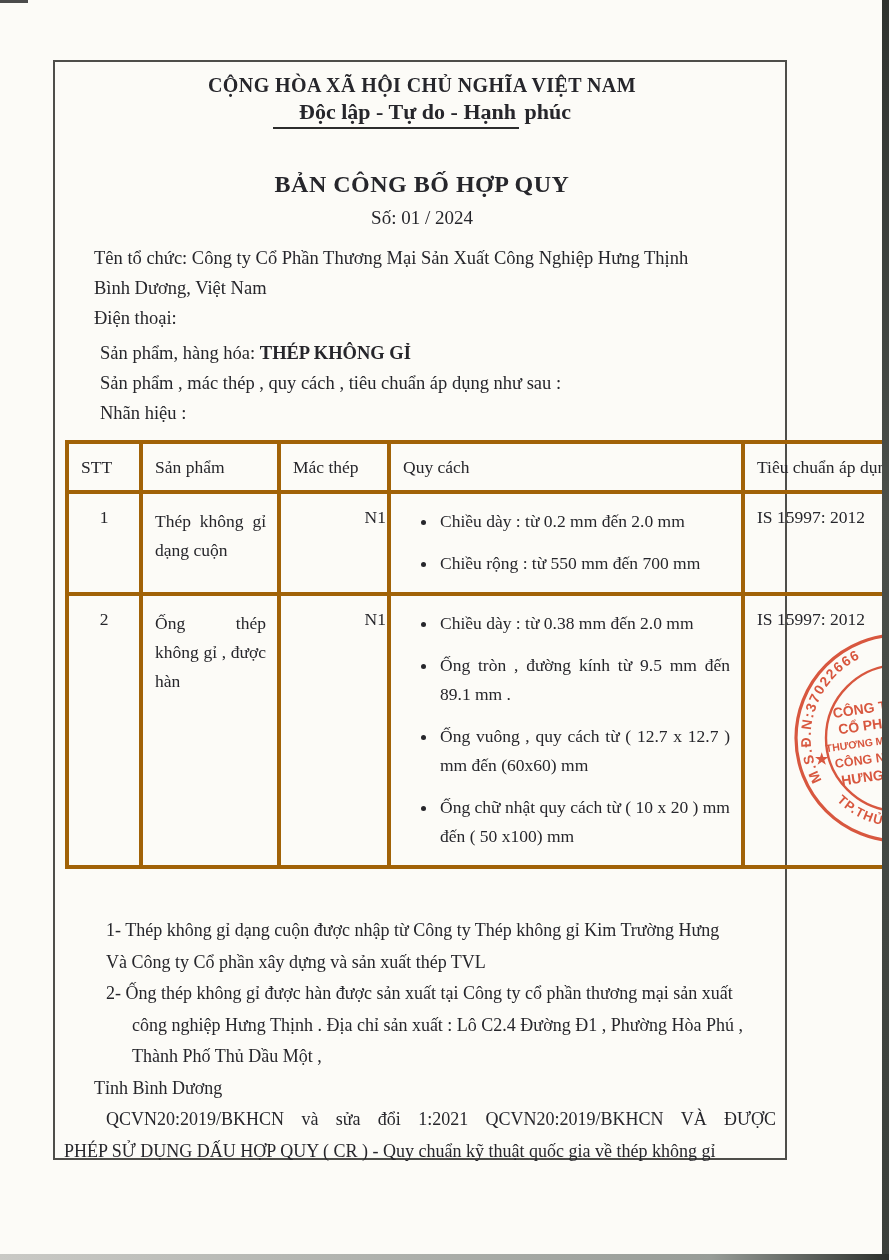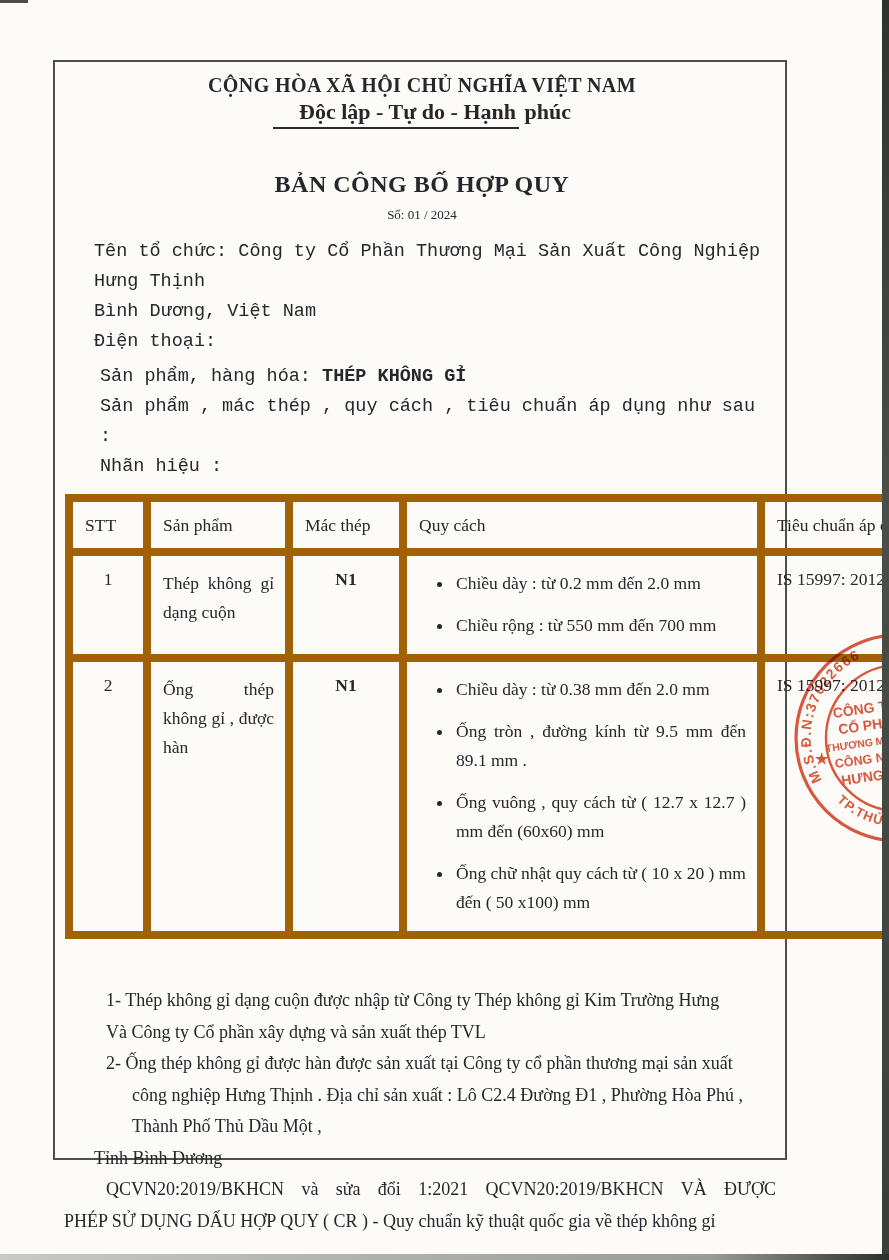--- a/index.html
+++ b/index.html
@@ -24,49 +24,49 @@
     border: 2px solid #4e4e4a;
     box-sizing: border-box;
     padding: 10px 5px 0 9px;
   }
 
   .center { text-align: center; }
   .nat-title { font-size: 20px; font-weight: bold; letter-spacing: .4px; margin-top: 2px; }
   .motto     { font-size: 22px; font-weight: bold; margin-top: 2px; }
   .motto .underlined { border-bottom: 2.5px solid #2c2c2c; padding: 0 3px 3px 26px; }
   .doc-title { font-size: 24px; font-weight: bold; letter-spacing: .5px; margin-top: 46px; }
-  .doc-no    { font-size: 13px; margin-top: 9px; text-align: center; }
+  .doc-no    { font-size: 19px; margin-top: 9px; text-align: center; }
 
-  .info { margin: 14px 4px 0 30px; font-size: 18.5px; line-height: 30px; font-family: Liberation Mono, monospace; }
+  .info { margin: 14px 4px 0 30px; font-size: 18.5px; line-height: 30px; }
   .info .jline { text-align: justify; text-align-last: justify; }
   .info .product-block { margin-left: 6px; margin-top: 5px; }
   .bold { font-weight: bold; }
 
   table.spec {
     border-collapse: collapse;
     margin-top: 12px;
     margin-left: 1px;
     width: 776px;
     font-size: 17.5px;
     table-layout: fixed;
   }
-  table.spec th, table.spec td { border: 8px solid #a16207; }
+  table.spec th, table.spec td { border: 4px solid #a16207; }
   table.spec th {
     font-weight: normal; text-align: left;
     height: 42px; padding: 2px 6px 2px 12px; vertical-align: middle;
   }
   th.c-stt { width: 52px; text-align: center; padding-left: 4px; }
   th.c-sp  { width: 116px; }
   th.c-mt  { width: 88px; }
   th.c-qc  { width: 332px; }
   th.c-tc  { width: 178px; }
   table.spec td { vertical-align: top; padding-top: 13px; }
   td.cell-stt { text-align: center; }
   td.cell-sp  { text-align: justify; padding: 13px 11px 0 12px; line-height: 29px; }
-  td.cell-mt  { text-align: center; font-weight: bold; }
+  td.cell-mt  { text-align: right; }
   td.cell-tc  { padding-left: 12px; padding-right: 8px; }
   tr.row-1 { height: 92px; }
   tr.row-2 { height: 236px; }
   ul.specs { margin: 0; padding: 0 10px 0 46px; }
   ul.specs li {
     margin-bottom: 13px; text-align: justify; line-height: 29px;
     padding-left: 2px;
   }
 
   .notes { margin: 46px 0 0 0; font-size: 18px; line-height: 31.5px; }

